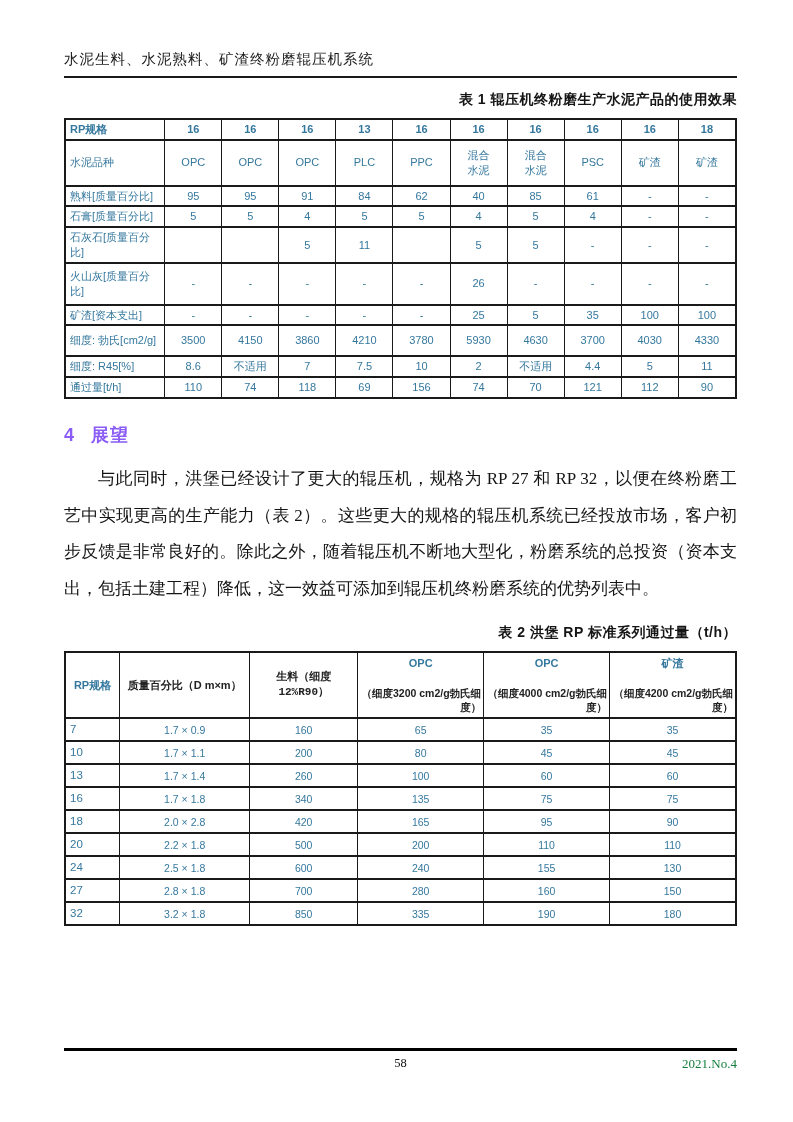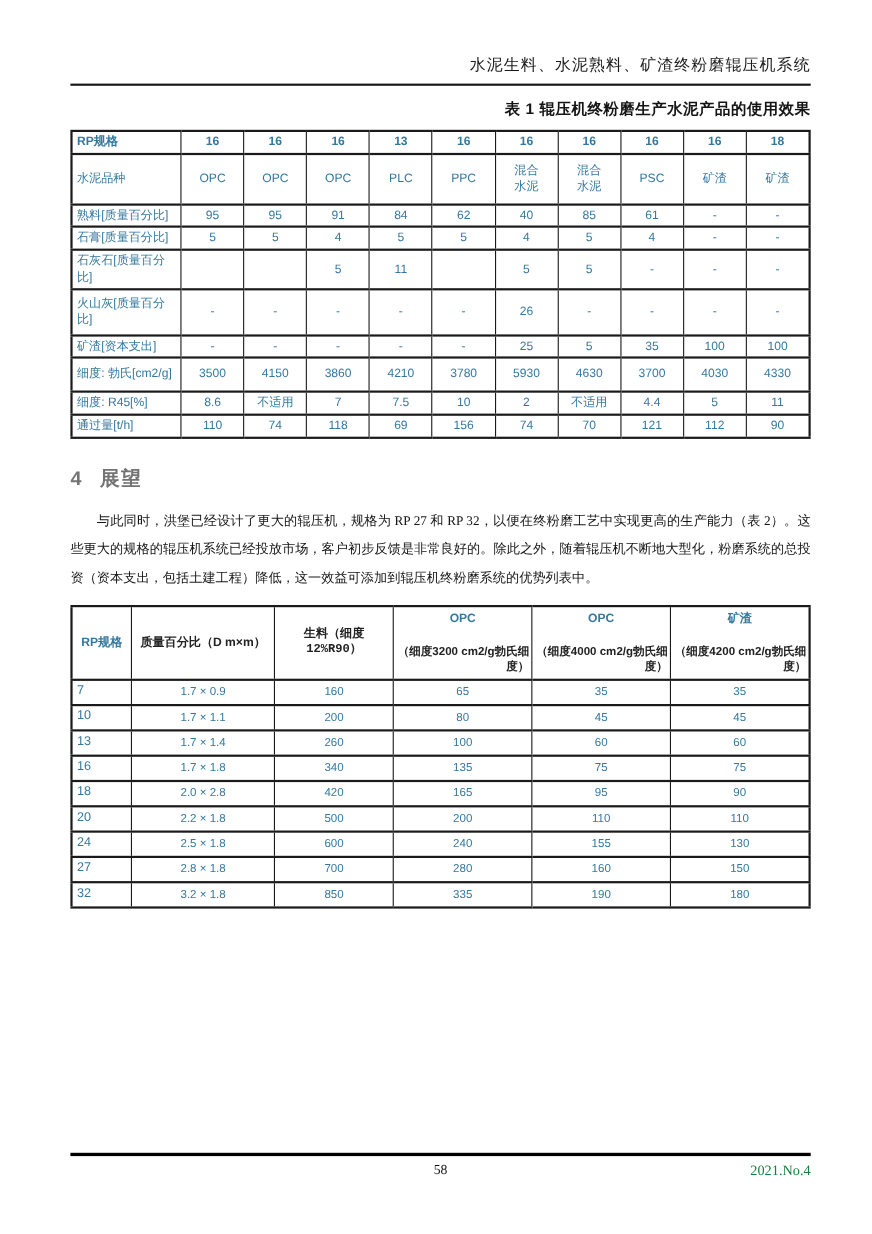--- a/index.html
+++ b/index.html
@@ -7,21 +7,21 @@
     position:relative;
     width:793px;height:1122px;
     background:#ffffff;
     font-family:"Liberation Sans",sans-serif;
     color:#111;
     overflow:hidden;
   }
   .content{position:absolute;left:64px;top:0;width:673px;}
 
   
-  .doc-header{padding-top:50px;text-align:right;}
+  .doc-header{padding-top:50px;text-align:left;}
   .doc-header .title{
     font-family:"Liberation Serif",serif;
     font-size:14.5px;color:#1a1a1a;letter-spacing:1px;
   }
   .header-rule{border-bottom:2px solid #1a1a1a;margin-top:7px;}
 
   
   .table-caption{
     text-align:right;font-weight:bold;font-size:14px;color:#151515;
     margin:13px 0 9px 0;letter-spacing:0.5px;
@@ -46,27 +46,27 @@
   #table1{font-size:11px;}
   #table1 .rowlabel{text-align:left;width:104px;padding-left:4px;}
   #table1 td{text-align:center;width:56px;}
   #table1 tr.t1-head th,#table1 tr.t1-head td{font-weight:bold;}
   #table1 tr.tall th,#table1 tr.tall td{padding-top:7px;padding-bottom:7px;}
   #table1 tr.mid th,#table1 tr.mid td{padding-top:5px;padding-bottom:5px;}
 
   
   .section-heading{
     margin-top:24px;
-    font-size:18px;font-weight:bold;color:#737373;
+    font-size:18px;font-weight:bold;color:#8b5cf6;
     letter-spacing:1px;
   }
   .section-heading .sec-num{margin-right:16px;}
   .body-paragraph{
     font-family:"Liberation Serif",serif;
-    font-size:12px;color:#141414;
+    font-size:17px;color:#141414;
     line-height:2.15;
     text-align:justify;
     text-indent:2em;
     margin-top:14px;
   }
 
   
   #table2{font-size:10.5px;}
   #table2 th{padding:3px 2px;}
   #table2 .h-main{font-weight:bold;font-size:11px;}
@@ -234,20 +234,21 @@
           </tr>
         </tbody>
     </table>
 
     <div class="section-heading">
       <span class="sec-num">4</span><span>展望</span>
     </div>
 
     <p class="body-paragraph">与此同时，洪堡已经设计了更大的辊压机，规格为 RP 27 和 RP 32，以便在终粉磨工艺中实现更高的生产能力（表 2）。这些更大的规格的辊压机系统已经投放市场，客户初步反馈是非常良好的。除此之外，随着辊压机不断地大型化，粉磨系统的总投资（资本支出，包括土建工程）降低，这一效益可添加到辊压机终粉磨系统的优势列表中。</p>
 
+    <div class="table-caption">表 2 洪堡 RP 标准系列通过量（t/h）</div>
 
     <table class="doc-table" id="table2">
       <thead>
           <tr>
             <th><div class="h-main">RP规格</div></th>
             <th class="w-dim black"><div class="h-main">质量百分比（D m×m）</div></th>
             <th class="w-raw black"><div class="h-main">生料（细度12%R90）</div></th>
             <th class="w-big"><div class="h-main">OPC</div><div class="h-sub">（细度3200 cm2/g勃氏细度）</div></th>
             <th class="w-big"><div class="h-main">OPC</div><div class="h-sub">（细度4000 cm2/g勃氏细度）</div></th>
             <th class="w-big"><div class="h-main">矿渣</div><div class="h-sub">（细度4200 cm2/g勃氏细度）</div></th>

